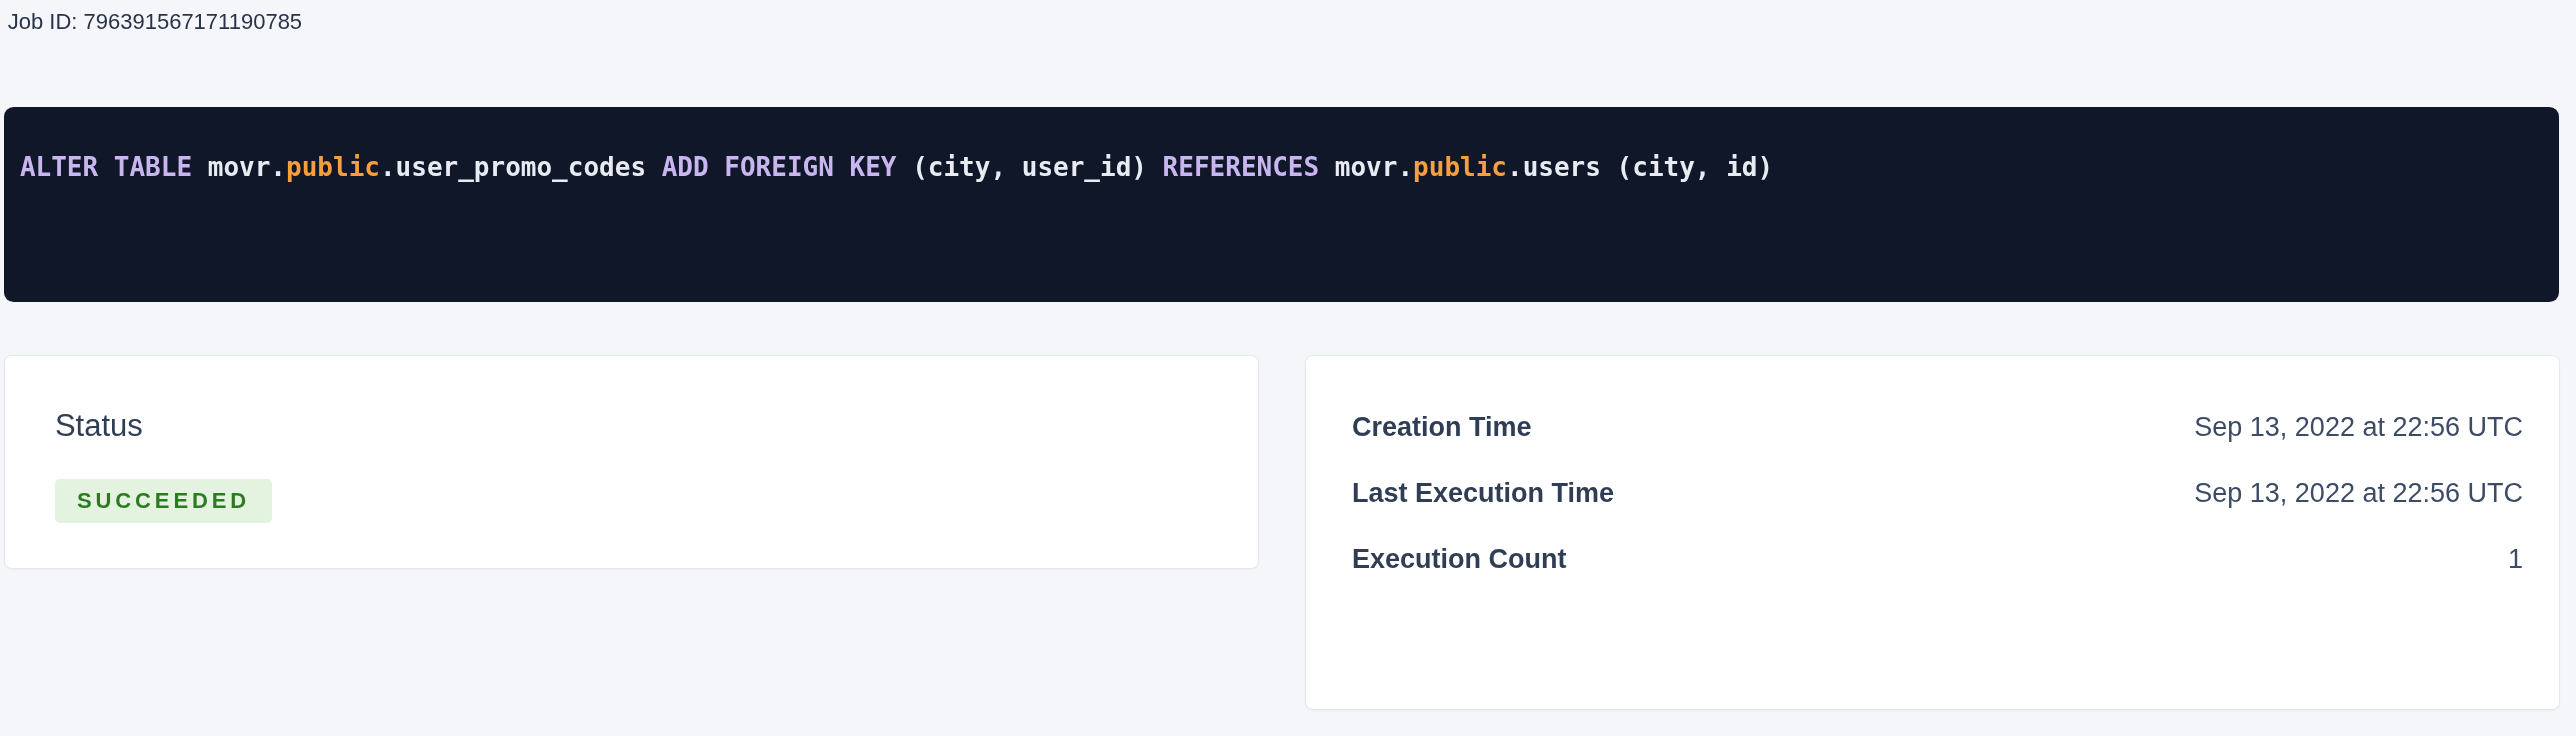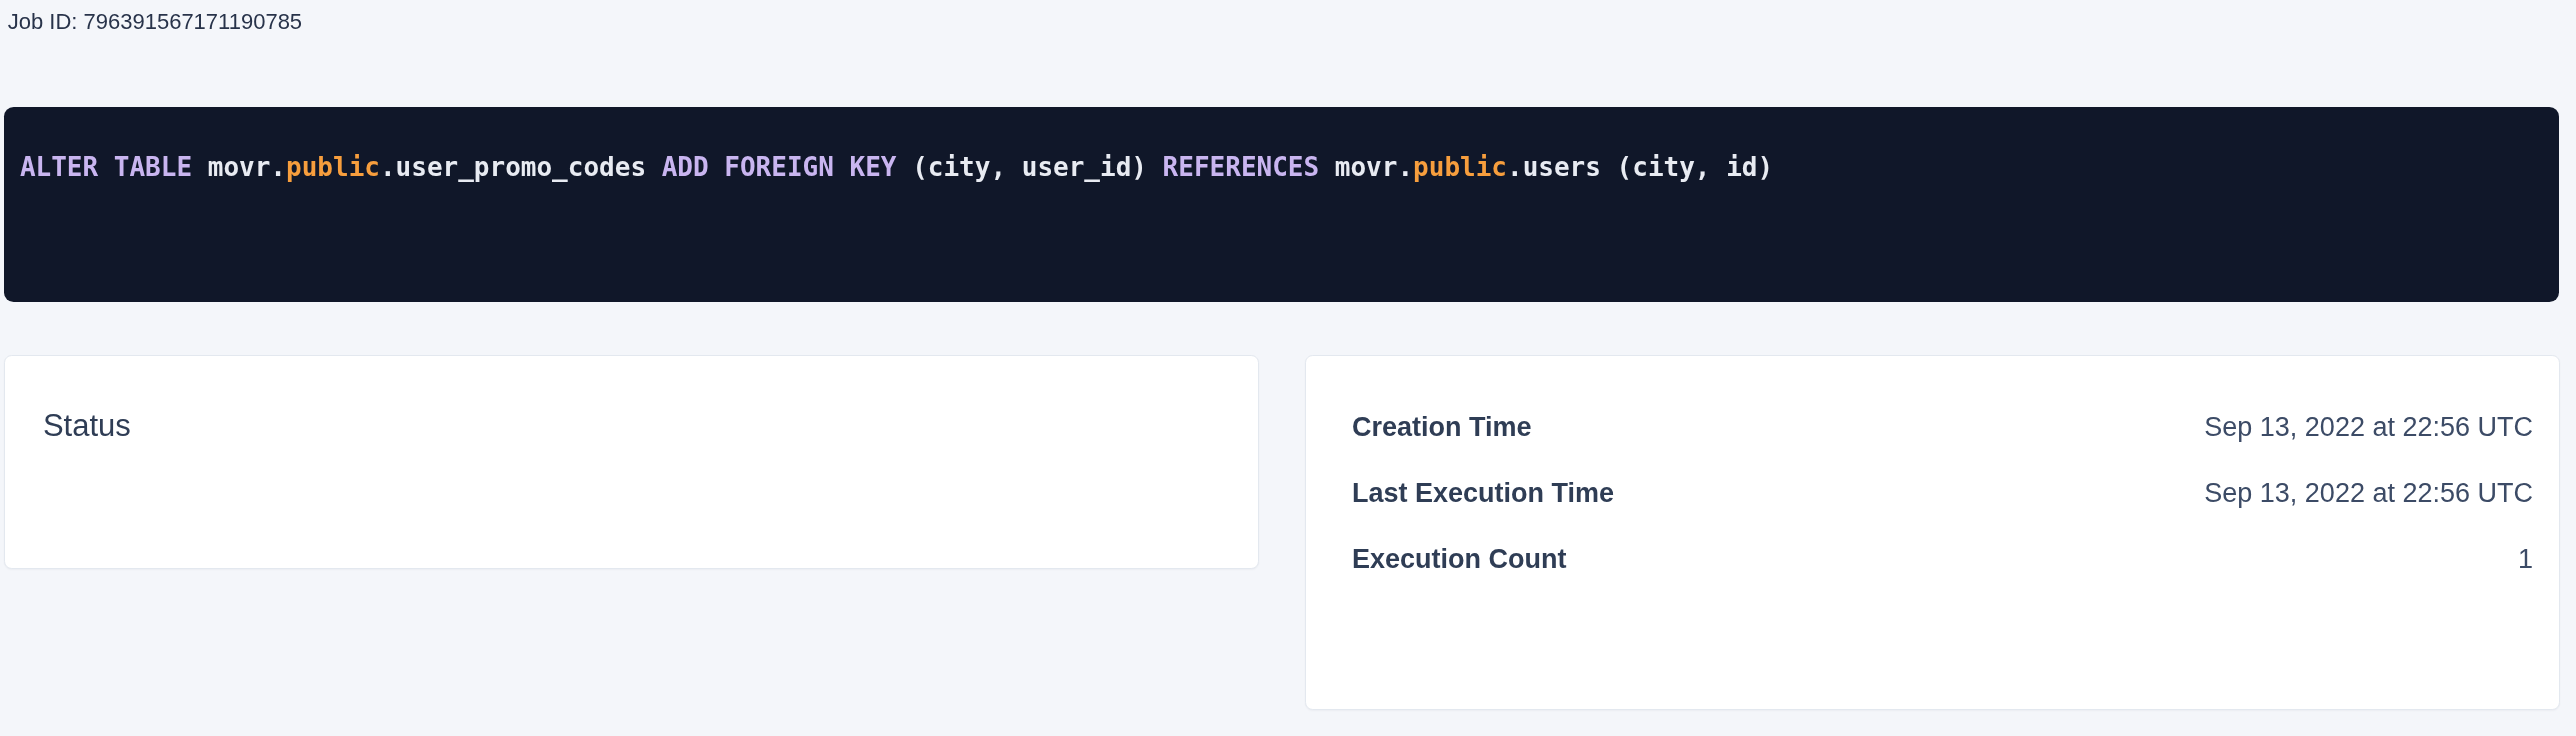--- a/index.html
+++ b/index.html
@@ -55,21 +55,21 @@
   .card {
     position: absolute;
     background: var(--card-bg);
     border: 1px solid var(--card-border);
     border-radius: 7.7px;
     box-shadow: 0 1px 1.9px rgba(16, 23, 41, 0.04);
   }
   .status-card {
     left: 3.9px; top: 355px;
     width: 1255px; height: 214px;
-    padding: 50px 46px 0 38px;
+    padding: 50px 46px 0 50px;
   }
   .status-title {
     font-size: 31px;
     line-height: 40px;
     font-weight: 400;
     color: var(--label-text);
   }
   .status-badge {
     display: inline-block;
     margin-top: 33px;
@@ -79,21 +79,21 @@
     background: var(--badge-bg);
     border-radius: 4.8px;
     color: var(--badge-text);
     font-size: 22px;
     font-weight: 700;
     letter-spacing: 3.9px;
   }
   .details-card {
     left: 1305px; top: 355px;
     width: 1255px; height: 355px;
-    padding: 38px 26px 0 46px;
+    padding: 38px 36px 0 46px;
   }
   .detail-row {
     height: 66px;
     display: flex;
     align-items: center;
     justify-content: space-between;
   }
   .detail-label {
     font-size: 27px;
     font-weight: 700;
@@ -110,20 +110,21 @@
 <body>
 
 <div class="job-id-header"><span>Job ID: </span><span>796391567171190785</span></div>
 
 <div class="sql-box">
   <div class="sql-line"><span class="tok-keyword">ALTER TABLE </span><span class="tok-ident">movr.</span><span class="tok-schema">public</span><span class="tok-ident">.user_promo_codes </span><span class="tok-keyword">ADD FOREIGN KEY </span><span class="tok-ident">(city, user_id) </span><span class="tok-keyword">REFERENCES </span><span class="tok-ident">movr.</span><span class="tok-schema">public</span><span class="tok-ident">.users (city, id)</span></div>
 </div>
 
 <div class="card status-card">
   <div class="status-title">Status</div>
+  <div class="status-badge">SUCCEEDED</div>
 </div>
 
 <div class="card details-card">
   <div class="detail-row">
     <span class="detail-label">Creation Time</span>
     <span class="detail-value">Sep 13, 2022 at 22:56 UTC</span>
   </div>
   <div class="detail-row">
     <span class="detail-label">Last Execution Time</span>
     <span class="detail-value">Sep 13, 2022 at 22:56 UTC</span>

